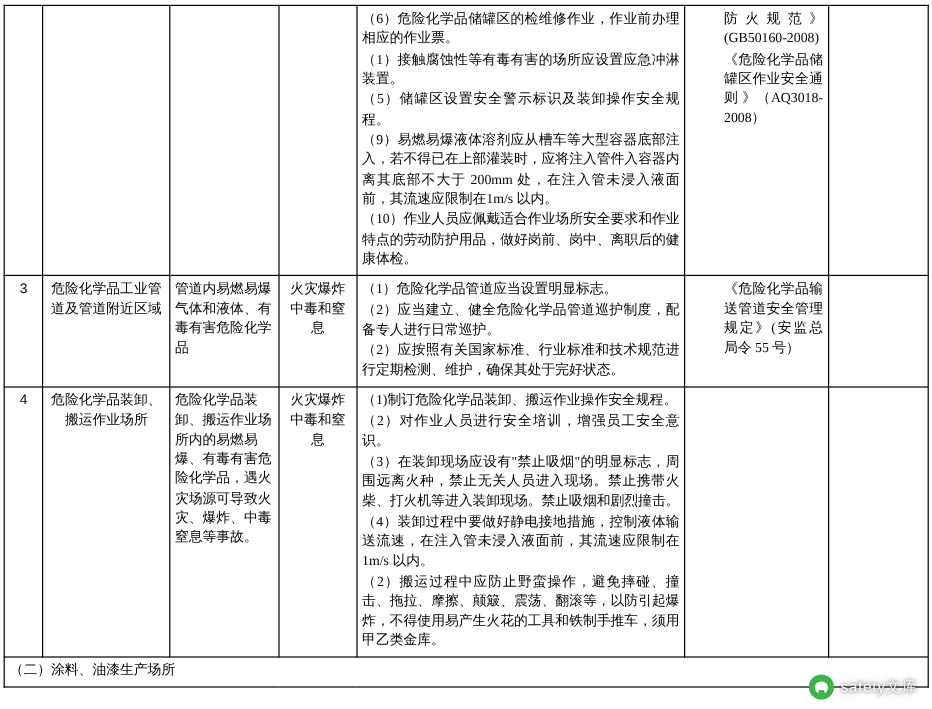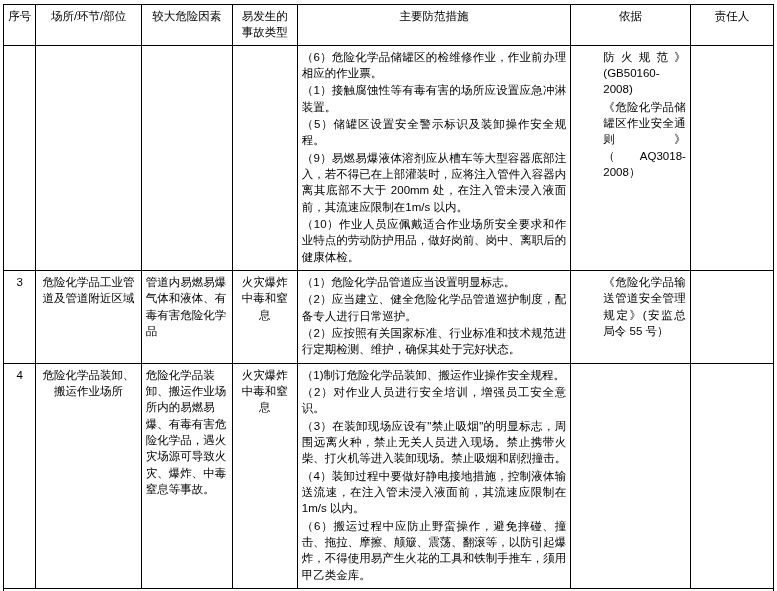--- a/index.html
+++ b/index.html
@@ -44,21 +44,21 @@
   }
   .c-seq   { width: 32px; }
   .c-place { width: 104px; }
   .c-risk  { width: 90px; }
   .c-acc   { width: 64px; }
   .c-meas  { width: 270px; }
   .c-basis { width: 118px; }
   .c-resp  { width: 82px; }
   .center { text-align: center; }
   .mid { vertical-align: middle; }
-  .just { text-align: justify; text-justify: inter-ideograph; }
+  .just { text-align: justify; text-justify: inter-ideograph; font-family: Liberation Serif, serif; }
   .p {
     margin: 0 0 1px 0;
     text-indent: 0;
   }
   .basis .p { margin-bottom: 1px; margin-left: 28px; }
   .sec-row td {
     text-align: left;
     padding-left: 6px;
     vertical-align: middle;
   }
@@ -113,29 +113,20 @@
     <colgroup>
       <col class="c-seq">
         <col class="c-place">
         <col class="c-risk">
         <col class="c-acc">
       <col class="c-meas">
         <col class="c-basis">
         <col class="c-resp">
     </colgroup>
     <tbody>
-      <tr class="hdr">
-        <td>序号</td>
-        <td>场所/环节/部位</td>
-        <td>较大危险因素</td>
-        <td>易发生的事故类型</td>
-        <td>主要防范措施</td>
-        <td>依据</td>
-        <td>责任人</td>
-      </tr>
 
       <tr>
         <td class="center"></td>
         <td class="center"></td>
         <td class="center"></td>
         <td class="center"></td>
         <td class="just">
           <p class="p">（6）危险化学品储罐区的检维修作业，作业前办理相应的作业票。</p>
           <p class="p">（1）接触腐蚀性等有毒有害的场所应设置应急冲淋装置。</p>
           <p class="p">（5）储罐区设置安全警示标识及装卸操作安全规程。</p>
@@ -168,26 +159,30 @@
       <tr>
         <td class="center mid">4</td>
         <td class="center mid">危险化学品装卸、搬运作业场所</td>
         <td class="mid">危险化学品装卸、搬运作业场所内的易燃易爆、有毒有害危险化学品，遇火灾场源可导致火灾、爆炸、中毒窒息等事故。</td>
         <td class="center mid">火灾爆炸中毒和窒息</td>
         <td class="just">
           <p class="p">（1)制订危险化学品装卸、搬运作业操作安全规程。</p>
           <p class="p">（2）对作业人员进行安全培训，增强员工安全意识。</p>
           <p class="p">（3）在装卸现场应设有"禁止吸烟"的明显标志，周围远离火种，禁止无关人员进入现场。禁止携带火柴、打火机等进入装卸现场。禁止吸烟和剧烈撞击。</p>
           <p class="p">（4）装卸过程中要做好静电接地措施，控制液体输送流速，在注入管未浸入液面前，其流速应限制在1m/s 以内。</p>
-          <p class="p">（6）搬运过程中应防止野蛮操作，避免摔碰、撞击、拖拉、摩擦、颠簸、震荡、翻滚等，以防引起爆炸，不得使用易产生火花的工具和铁制手推车，须用甲乙类金库。</p>
+          <p class="p">（2）搬运过程中应防止野蛮操作，避免摔碰、撞击、拖拉、摩擦、颠簸、震荡、翻滚等，以防引起爆炸，不得使用易产生火花的工具和铁制手推车，须用甲乙类金库。</p>
         </td>
         <td class="just basis"></td>
         <td></td>
       </tr>
 
       <tr class="sec-row">
         <td colspan="7">（二）涂料、油漆生产场所</td>
       </tr>
 
     </tbody>
   </table>
 
+  <div class="wm">
+    <span class="wm-logo"></span>
+    <span class="wm-text">safety文库</span>
+  </div>
 </div>
 
 </body></html>

